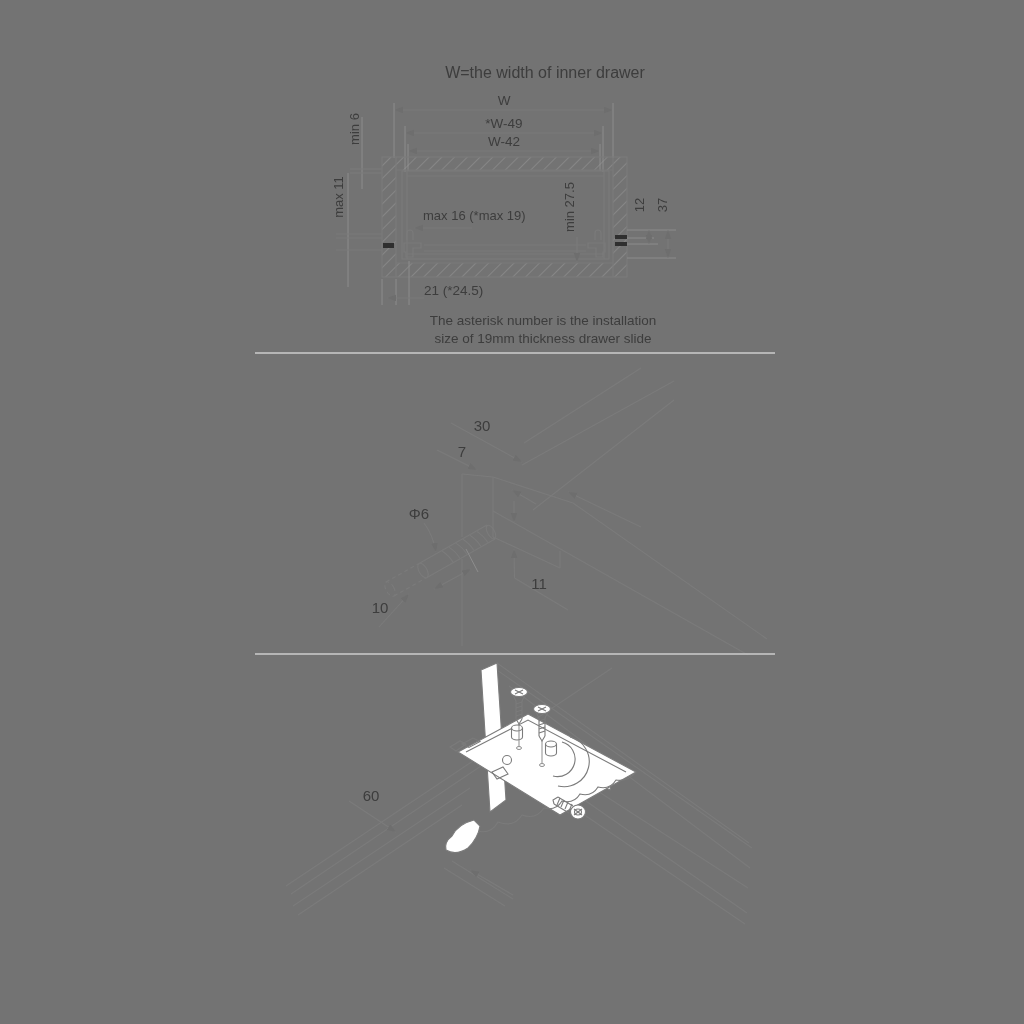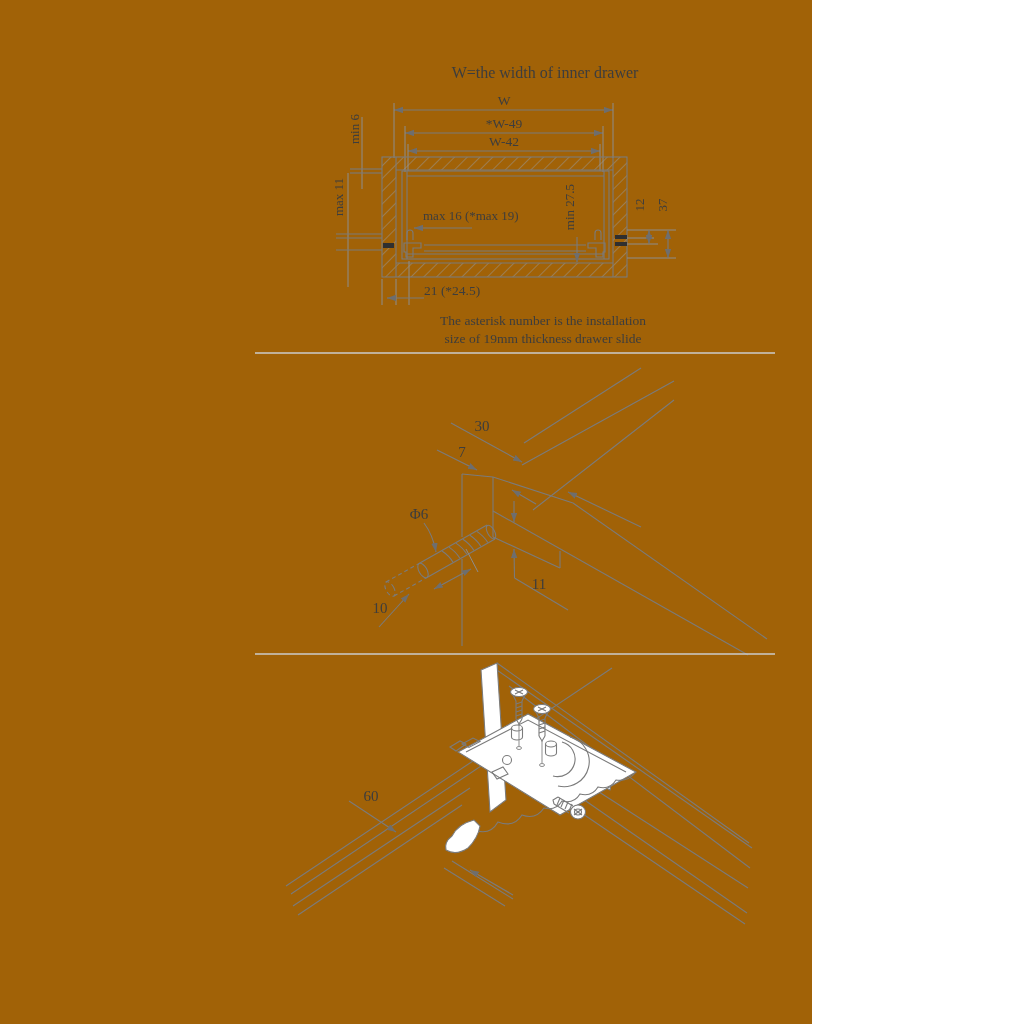--- a/index.html
+++ b/index.html
@@ -1,17 +1,17 @@
 <!DOCTYPE html>
 <html><head>
 <meta charset="utf-8">
 <style>
   html,body{margin:0;padding:0;background:#ffffff;}
-  .page{position:relative;width:812px;height:1024px;background:#a16207;overflow:hidden;
-        font-family:Liberation Serif, serif;}
+  .page{position:relative;width:1024px;height:1024px;background:#737373;overflow:hidden;
+        font-family:Liberation Sans, sans-serif;}
   svg{display:block;}
   .ln{stroke:#7b7b7b;stroke-width:1.1;fill:none;stroke-linecap:butt;}
   .lnthin{stroke:#8d8d8d;stroke-width:1;fill:none;}
   .lndash{stroke:#7b7b7b;stroke-width:1.1;fill:none;stroke-dasharray:4 3;}
   .white{fill:#ffffff;}
   .dark{fill:#2f2f2f;stroke:none;}
   .txt{fill:#3d3d3d;stroke:none;}
   .t13{font-size:13px;}
   .t14{font-size:13.5px;}
   .t15{font-size:15px;}

